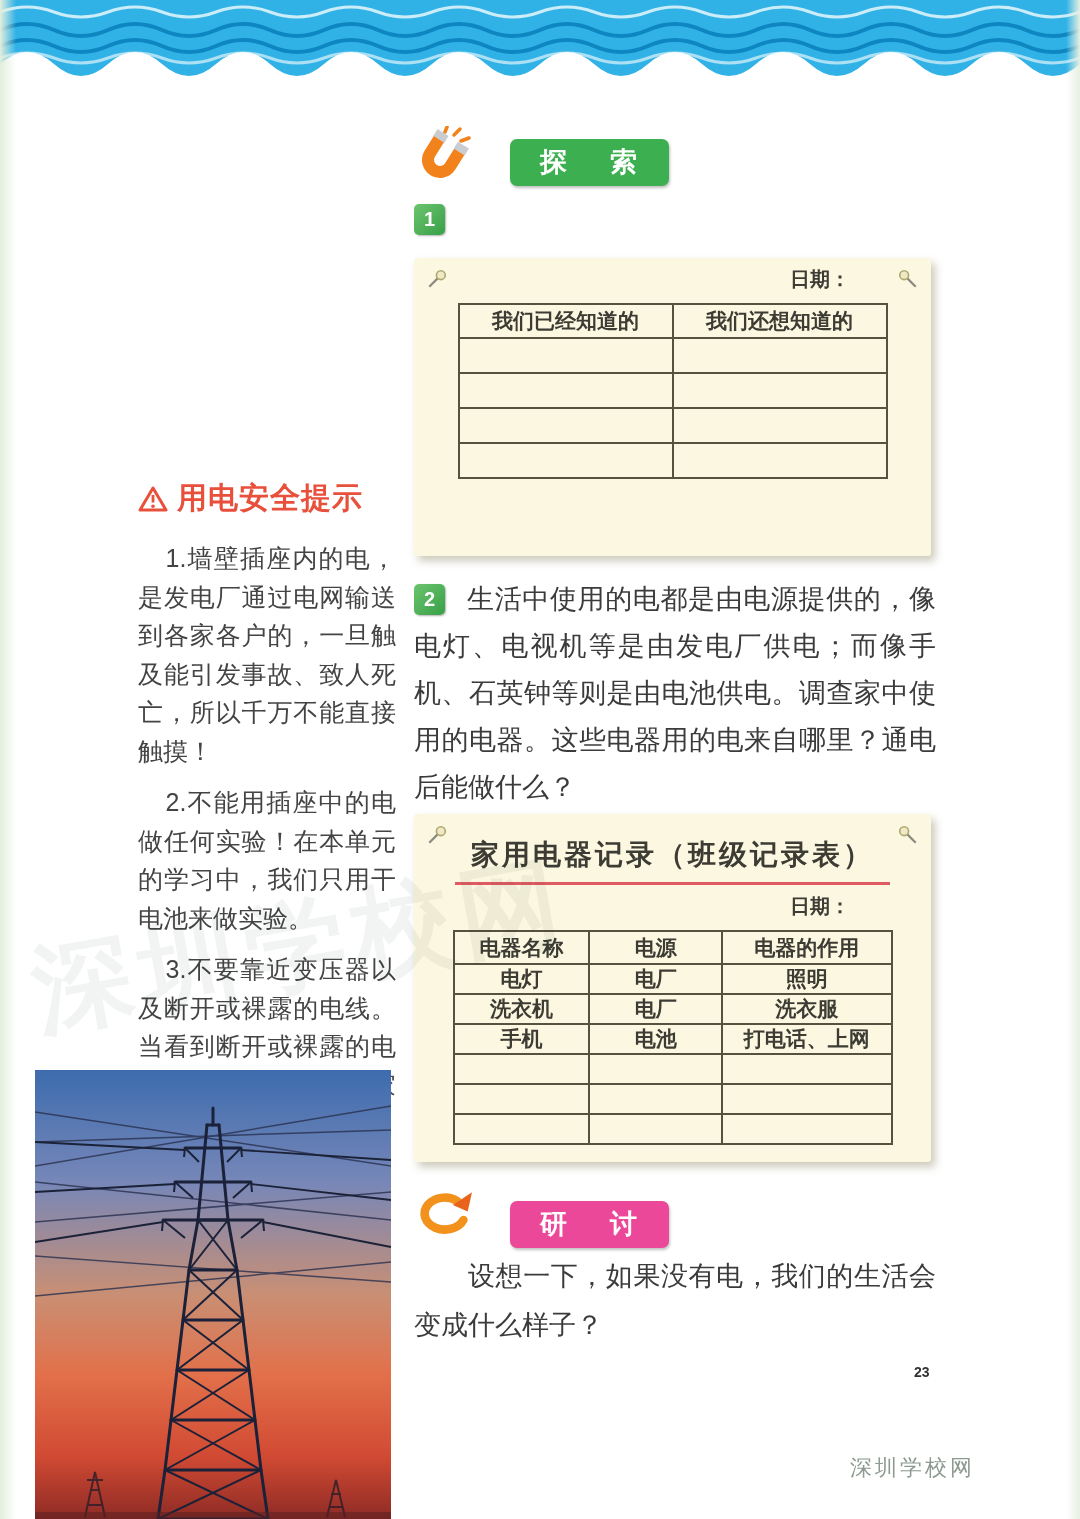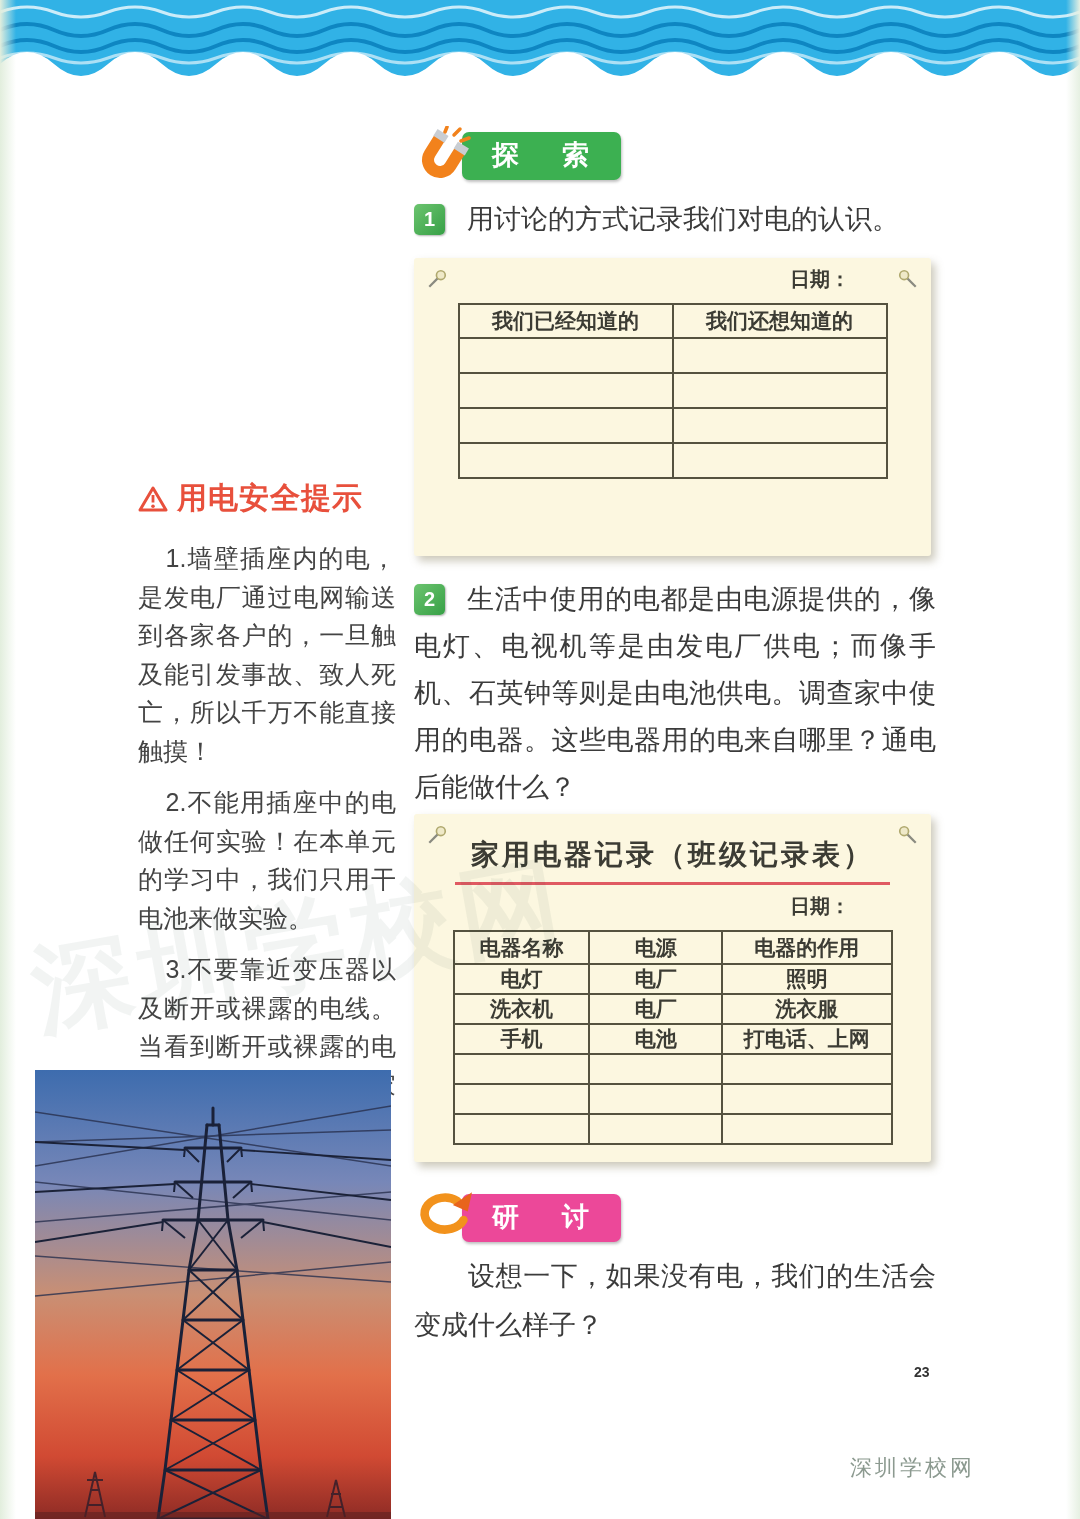--- a/index.html
+++ b/index.html
@@ -15,21 +15,21 @@
     background:linear-gradient(90deg, #e2eedd, rgba(255,255,255,0)); z-index:6; pointer-events:none;
   }
   .page::after {
     content:""; position:absolute; right:0; top:0; bottom:0; width:14px;
     background:linear-gradient(270deg, #e6f0e2, rgba(255,255,255,0)); z-index:6; pointer-events:none;
   }
 
   .banner { position:absolute; left:0; top:0; width:1080px; height:92px; display:block; }
 
   
-  .section-header { position:absolute; display:flex; align-items:center; z-index:3; }
+  .section-header { position:absolute; display:flex; align-items:flex-end; z-index:3;gap:48px; }
   .explore-header { left:408px; top:126px; }
   .discuss-header { left:408px; top:1188px; }
   .header-icon { width:64px; height:60px; margin-right:-10px; position:relative; z-index:2; flex:0 0 auto; }
   .pill {
     color:#fff; font-size:27px; font-weight:bold; letter-spacing:8px;
     padding:7px 24px 8px 30px; border-radius:7px; line-height:1.2;
     box-shadow:1px 2px 3px rgba(0,0,0,.25);
   }
   .pill-green { background:#3CB051; }
   .pill-blue  { background:#ec4899; }
@@ -143,21 +143,20 @@
           <line x1="53" y1="15" x2="61" y2="12"></line>
           <line x1="37" y1="6" x2="39" y2="1"></line>
         </g>
       </svg>
     </span>
     <span class="pill pill-green">探　索</span>
   </div>
 
   <div class="item item1">
     <span class="num-badge">1</span>
-    <span>用讨论的方式记录我们对电的认识。</span>
   </div>
 
   <div class="card card1">
     <span class="pin pin-left">
       <svg viewBox="0 0 20 20">
         <line x1="3" y1="17" x2="11" y2="9" stroke="#8a8a80" stroke-width="2"></line>
         <circle cx="13.5" cy="6.5" r="4" fill="#efe9c8" stroke="#b0a96f" stroke-width="1.5"></circle>
       </svg>
     </span>
     <span class="pin pin-right">

